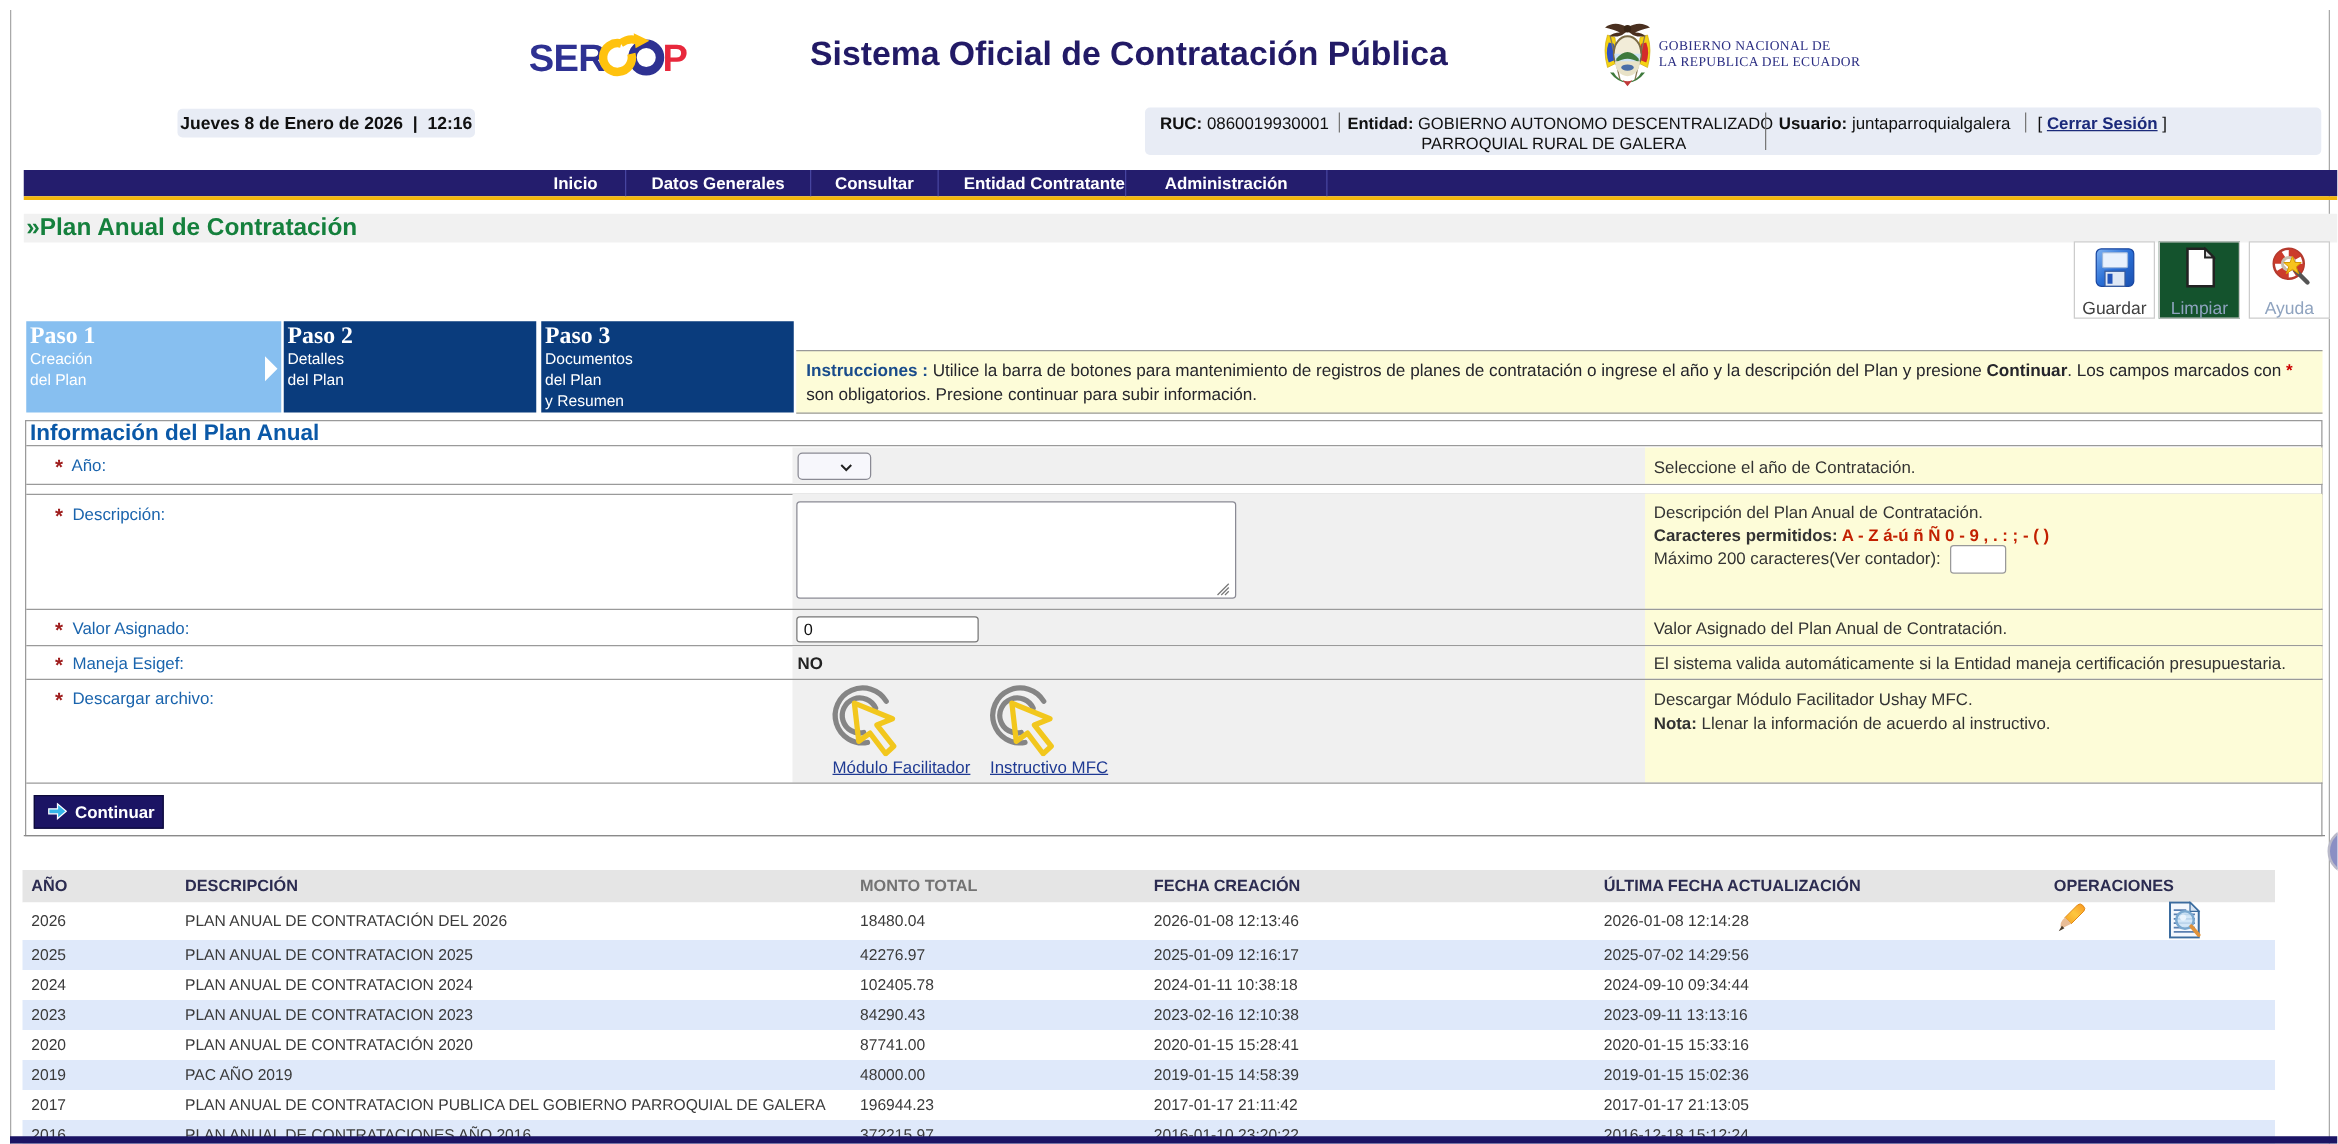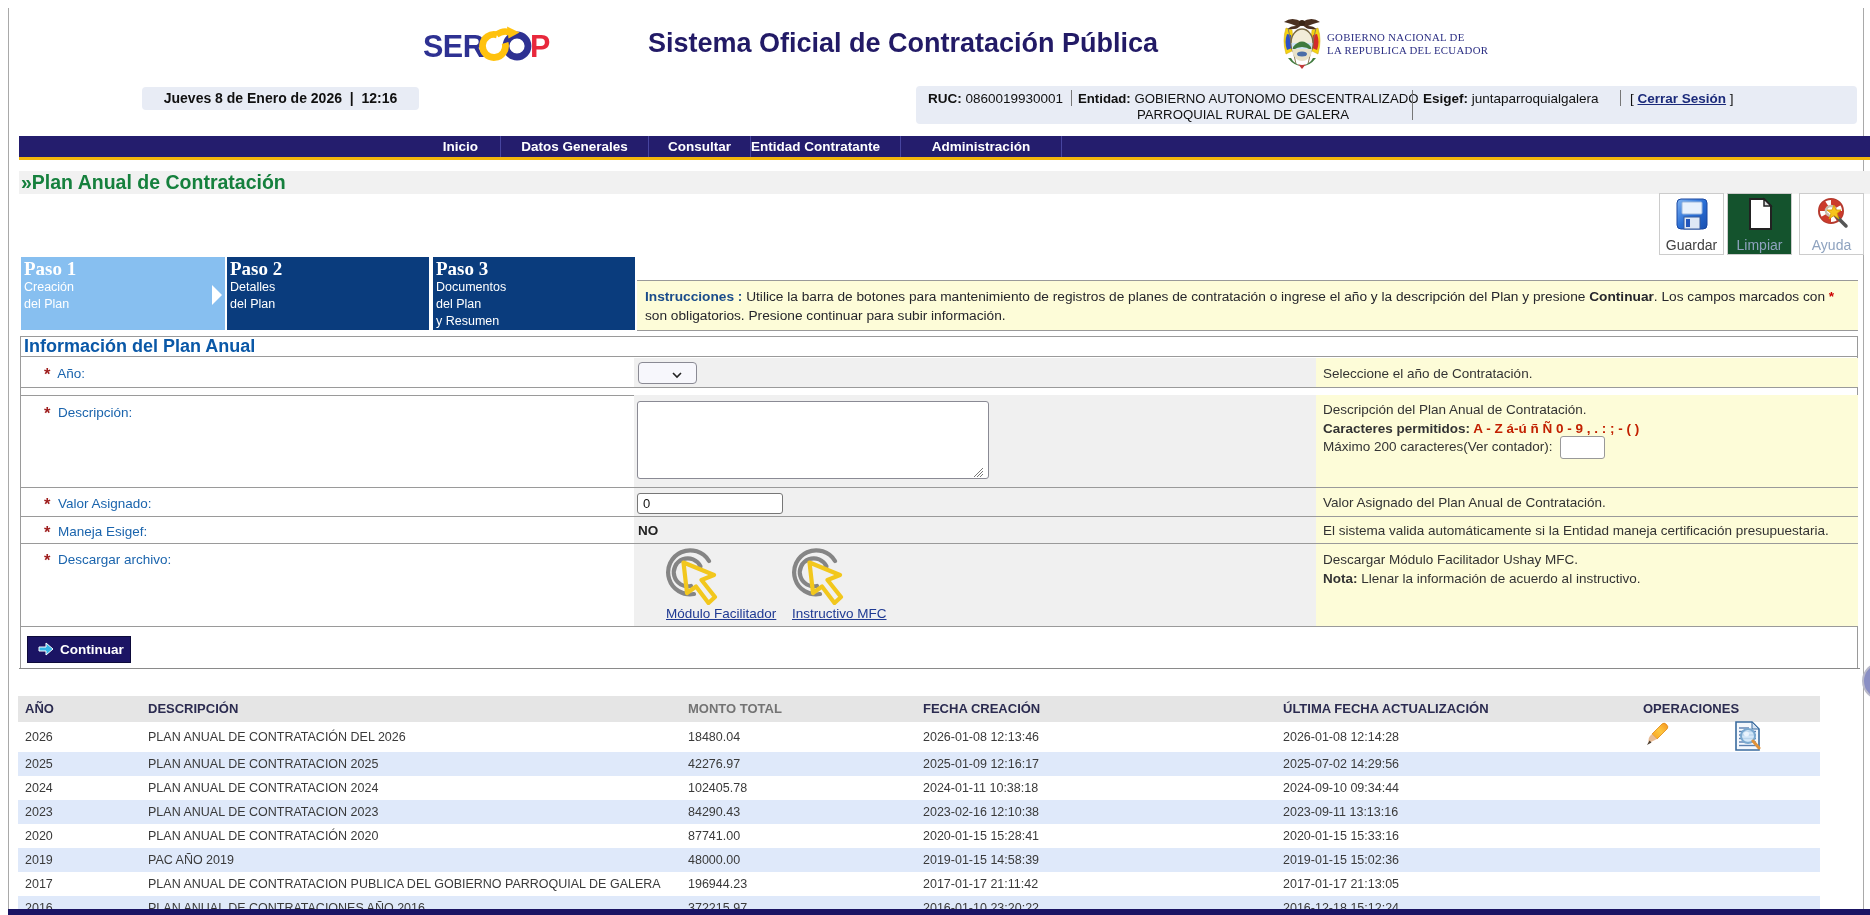--- a/index.html
+++ b/index.html
@@ -48,38 +48,38 @@
   <path d="M22 8 Q12 2 4 8 Q12 10 16 12 Q10 12 8 15 Q16 16 19 13 L22 11 L25 13 Q28 16 36 15 Q34 12 28 12 Q32 10 40 8 Q32 2 22 8 Z" fill="#4a3020"></path>
   <circle cx="22" cy="9" r="3" fill="#3a2515"></circle>
 
   <path d="M8 44 Q14 52 22 52 Q14 50 11 44 Z" fill="#3f7a3d"></path>
   <path d="M36 44 Q30 52 22 52 Q30 50 33 44 Z" fill="#3f7a3d"></path>
   <path d="M18 50 L22 55 L26 50 Q22 52 18 50 Z" fill="#c03a3a"></path>
 </svg>
 </div>
 <div class="abs" style="left:1327px;top:31px;font-family:'Liberation Serif',serif;font-size:10.8px;color:#2b2e83;line-height:13px;letter-spacing:0.3px;">GOBIERNO NACIONAL DE<br>LA REPUBLICA DEL ECUADOR</div>
 
-<div class="abs b" style="left:142px;top:87px;width:277px;height:23px;background:#e8ecf5;border-radius:4px;font-size:14px;color:#101010;text-align:center;line-height:23px;white-space:nowrap;">Jueves 8 de Enero de 2026 &nbsp;|&nbsp; 12:16</div>
+<div class="abs b" style="left:142px;top:87px;width:238px;height:23px;background:#e8ecf5;border-radius:4px;font-size:14px;color:#101010;text-align:center;line-height:23px;white-space:nowrap;">Jueves 8 de Enero de 2026 &nbsp;|&nbsp; 12:16</div>
 
 <div class="abs" style="left:916px;top:86px;width:941px;height:38px;background:#e8ecf5;border-radius:4px;font-size:13.5px;color:#101010;"></div>
 <div class="abs" style="left:928px;top:91px;font-size:13.5px;color:#101010;"><span class="b">RUC:</span> 0860019930001</div>
 <div class="abs" style="left:1071px;top:90px;width:1px;height:16px;background:#777;"></div>
 <div class="abs" style="left:1078px;top:91px;width:330px;font-size:13.2px;color:#101010;text-align:center;line-height:15.5px;white-space:nowrap;"><span class="b">Entidad:</span> GOBIERNO AUTONOMO DESCENTRALIZADO<br>PARROQUIAL RURAL DE GALERA</div>
 <div class="abs" style="left:1412px;top:90px;width:1px;height:30px;background:#777;"></div>
-<div class="abs" style="left:1423px;top:91px;font-size:13.5px;color:#101010;"><span class="b">Esigef:</span> juntaparroquialgalera</div>
+<div class="abs" style="left:1423px;top:91px;font-size:13.5px;color:#101010;"><span class="b">Usuario:</span> juntaparroquialgalera</div>
 <div class="abs" style="left:1620px;top:90px;width:1px;height:16px;background:#777;"></div>
 <div class="abs" style="left:1630px;top:91px;font-size:13.5px;color:#101010;">[ <span class="b" style="color:#1b2a7a;text-decoration:underline;">Cerrar Sesión</span> ]</div>
 
 <div class="abs" style="left:19px;top:136px;width:1851px;height:21px;background:#241d6d;"></div>
 <div class="abs" style="left:19px;top:157px;width:1851px;height:3px;background:#f3b70c;"></div>
 <div class="abs b" id="nav" style="left:19px;top:136px;width:1841px;height:21px;color:#fff;font-size:13.5px;">
     <div class="abs" style="left:402px;top:0;width:80px;height:21px;text-align:center;line-height:21px;border-right:1px solid #4745a0;box-sizing:border-box;">Inicio</div>
     <div class="abs" style="left:482px;top:0;width:148px;height:21px;text-align:center;line-height:21px;border-right:1px solid #4745a0;box-sizing:border-box;">Datos Generales</div>
     <div class="abs" style="left:630px;top:0;width:102px;height:21px;text-align:center;line-height:21px;border-right:1px solid #4745a0;box-sizing:border-box;">Consultar</div>
-    <div class="abs" style="left:732px;top:0;width:150px;height:21px;text-align:left;line-height:21px;border-right:1px solid #4745a0;box-sizing:border-box;">Entidad Contratante</div>
+    <div class="abs" style="left:732px;top:0;width:150px;height:21px;text-align:right;line-height:21px;border-right:1px solid #4745a0;box-sizing:border-box;">Entidad Contratante</div>
     <div class="abs" style="left:882px;top:0;width:161px;height:21px;text-align:center;line-height:21px;border-right:1px solid #4745a0;box-sizing:border-box;">Administración</div>
   </div>
 
 <div class="abs" style="left:19px;top:171px;width:1851px;height:23px;background:#f1f1f1;"></div>
 <div class="abs b" style="left:21px;top:171px;font-size:19.5px;line-height:23px;color:#15803d;">»Plan Anual de Contratación</div>
 
 <div class="abs" id="btnGuardar" style="left:1659px;top:193px;width:63px;height:60px;border:1px solid #ccc;background:#fff;text-align:center;">
   <svg width="34" height="34" style="margin-top:3px;" viewBox="0 0 34 34">
     <defs>
         <linearGradient id="fg" x1="0" y1="0" x2="1" y2="1">

